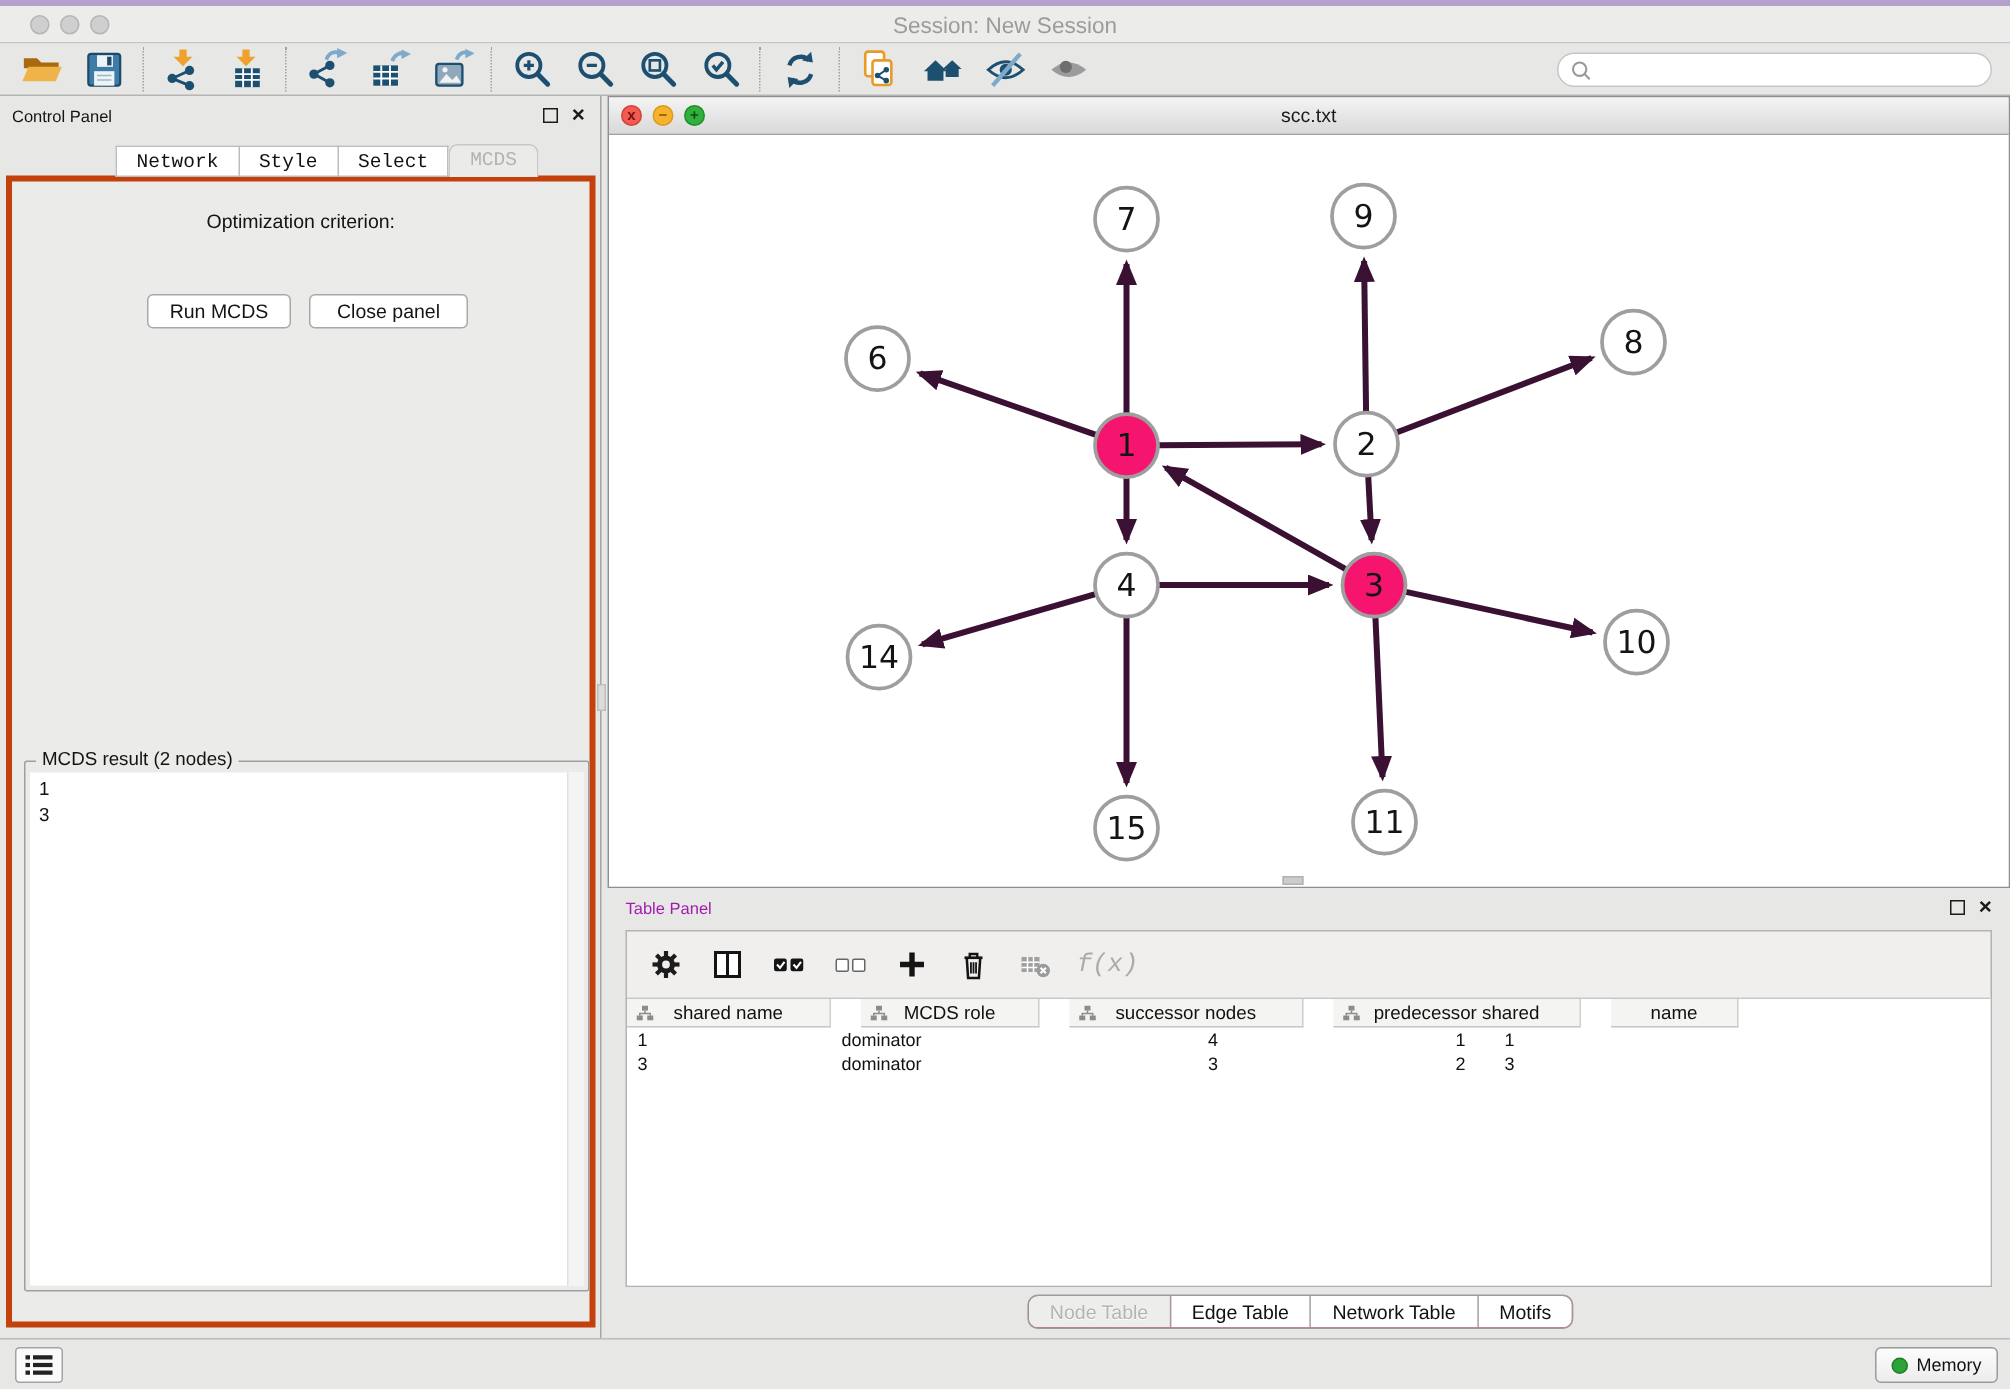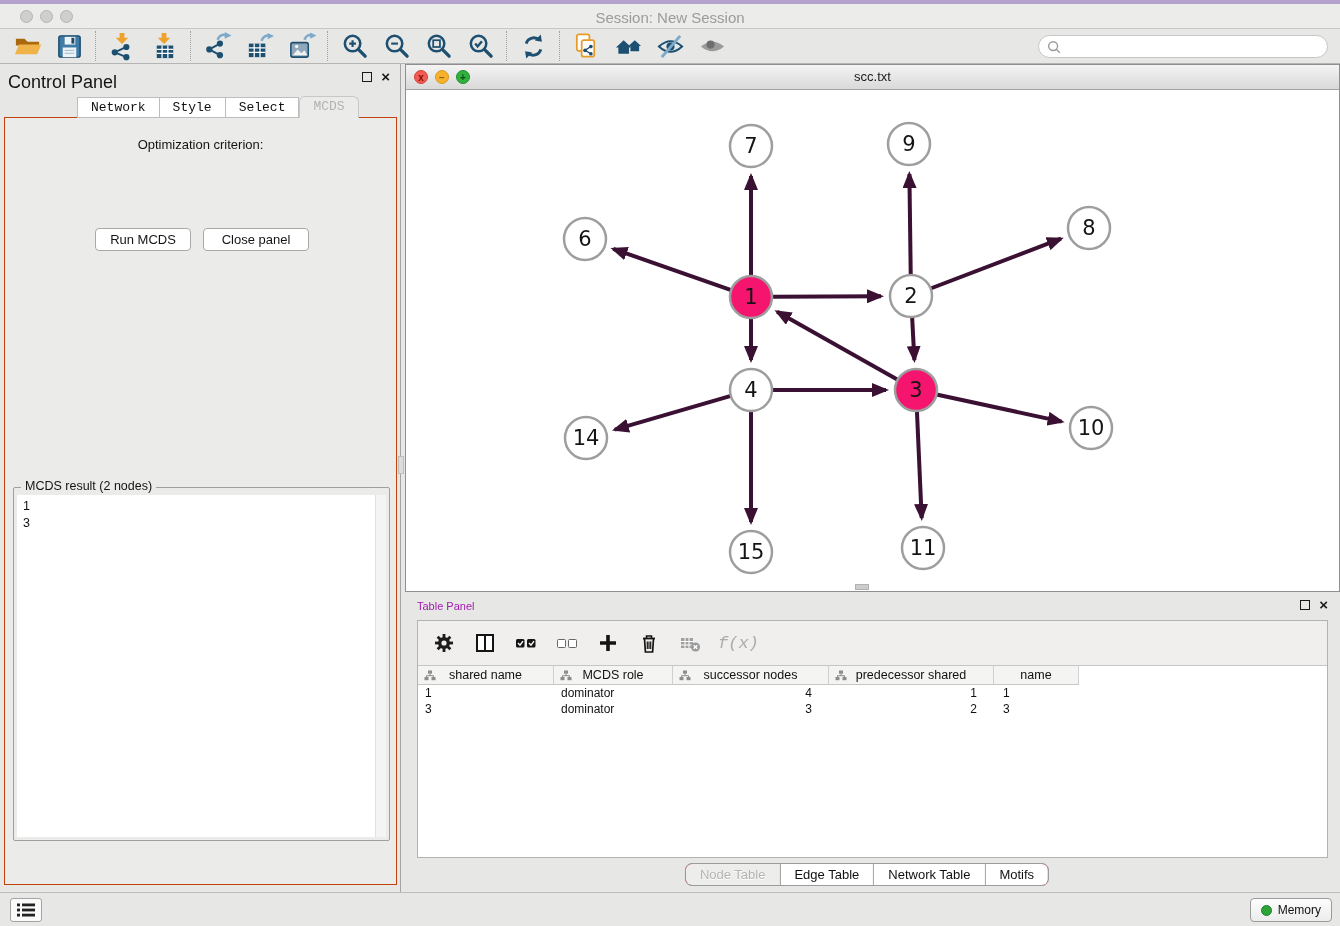--- a/index.html
+++ b/index.html
@@ -17,38 +17,38 @@
   .toolbar { position:absolute; left:0; top:29px; width:1340px; height:35px; background:#e7e7e5; border-bottom:1px solid #b4b4b2; display:flex; align-items:center; padding-left:6px; }
   .tbtn { width:42px; height:32px; border:none; background:transparent; display:flex; align-items:center; justify-content:center; cursor:default; }
   .tbtn svg { width:29px; height:29px; }
   .sep { width:1px; height:30px; border-left:1px dotted #9f9f9f; margin:0 5px; }
   .search-box { position:absolute; right:12px; top:6px; width:290px; height:23px; background:#fff; border:1px solid #c6c6c6; border-radius:12px; display:flex; align-items:center; padding-left:7px; }
   .search-box svg { width:16px; height:16px; }
   .search-input { border:none; outline:none; flex:1; height:19px; font-size:12px; background:transparent; }
 
   
   .control-panel { position:absolute; left:0; top:64px; width:401px; height:828px; background:#e7e7e5; border-right:1px solid #a5a5a5; }
-  .cp-title { position:absolute; left:8px; top:8px; font-size:18px; color:#141414; }
+  .cp-title { position:absolute; left:8px; top:8px; font-size:11px; color:#141414; }
   .panel-btns { position:absolute; right:10px; top:7px; display:flex; gap:9px; align-items:center; }
   .float-box { width:10px; height:10px; border:1.6px solid #1a1a1a; background:transparent; }
   .close-x { font-size:15px; font-weight:bold; color:#1a1a1a; line-height:12px; }
   .cp-tabs { position:absolute; left:77px; top:33px; display:flex; z-index:2;font-family:Liberation Mono, monospace; }
   .cp-tab { height:21px; padding:2px 13px 0; background:#fff; border:1px solid #bdbdbd; border-left-width:0; font-size:13px; color:#111; }
   .cp-tab:first-child { border-left-width:1px; }
   .cp-tab.active { background:#ebebe9; color:#b2b2b0; border-radius:6px 6px 0 0; border:1px solid #c8c8c8; border-bottom:none; height:22px; margin-top:-1px; }
-  .cp-content { position:absolute; left:4px; top:53px; width:393px; height:768px; background:#ebebe9; border:1px solid #c2410c; }
+  .cp-content { position:absolute; left:4px; top:53px; width:393px; height:768px; background:#ebebe9; border:4px solid #c2410c; }
   .opt-label { position:absolute; left:0; right:0; top:19px; text-align:center; font-size:13px; color:#141414; }
   .combo { position:absolute; left:40px; top:42px; width:312px; height:23px; background:#fff; border:1px solid #adadad; border-radius:4px; font-size:13px; color:#141414; line-height:21px; padding-left:10px; }
   .combo-stepper { position:absolute; right:8px; top:3px; width:11px; height:16px; }
   .combo-stepper .up { position:absolute; top:1px; left:1px; width:0; height:0; border-left:4.5px solid transparent; border-right:4.5px solid transparent; border-bottom:5px solid #555; }
   .combo-stepper .down { position:absolute; bottom:1px; left:1px; width:0; height:0; border-left:4.5px solid transparent; border-right:4.5px solid transparent; border-top:5px solid #555; }
-  .btn { position:absolute; height:23px; background:#fff; border:1px solid #a9a9a9; border-radius:4px; font-size:13px; color:#141414; text-align:center; font-family:"Liberation Sans",sans-serif;margin-top:35px; }
+  .btn { position:absolute; height:23px; background:#fff; border:1px solid #a9a9a9; border-radius:4px; font-size:13px; color:#141414; text-align:center; font-family:"Liberation Sans",sans-serif; }
   .btn-run { left:90px; top:75px; width:96px; }
   .btn-close { left:198px; top:75px; width:106px; }
-  .result-fieldset { position:absolute; left:8px; top:369px; width:377px; height:354px; border:1px solid #9f9f9f; border-radius:2px; }
+  .result-fieldset { position:absolute; left:8px; top:386px; width:377px; height:354px; border:1px solid #9f9f9f; border-radius:2px; }
   .result-legend { position:absolute; left:7px; top:-9px; background:#ebebe9; padding:0 4px; font-size:12.5px; color:#141414; }
   .result-area { position:absolute; left:3px; top:7px; right:3px; bottom:3px; background:#fff; }
   .result-scroll { position:absolute; right:0; top:0; bottom:0; width:11px; background:#f4f4f4; border-left:1px solid #e0e0e0; }
   .result-text { font-size:12.5px; line-height:16.5px; padding:3px 6px; white-space:pre; font-family:"Liberation Sans",sans-serif; color:#111; }
   .cp-grip { position:absolute; left:398px; top:456px; width:6px; height:18px; background:#dcdcda; border:1px solid #bdbdbd; }
 
   
   .network-window { position:absolute; left:405px; top:64px; width:935px; height:528px; border:1px solid #8f8f8f; background:#fff; }
   .nw-titlebar { position:absolute; left:0; top:0; right:0; height:25px; background:linear-gradient(#f4f4f4,#d9d9d9); border-bottom:1px solid #a3a3a3; }
   .nw-title { position:absolute; left:0; right:0; top:4px; text-align:center; font-size:13px; color:#1a1a1a; }
@@ -63,21 +63,21 @@
   
   .table-panel { position:absolute; left:405px; top:592px; width:935px; height:300px; background:#e7e7e5; }
   .tp-title { position:absolute; left:12px; top:8px; font-size:11px; color:#a21caf; }
   .tp-btns { position:absolute; right:12px; top:7px; display:flex; gap:9px; align-items:center; }
   .tp-box { position:absolute; left:12px; top:28px; width:911px; height:238px; border:1px solid #b3b3b3; background:#f0efee; }
   .tp-toolbar { position:absolute; left:0; top:0; right:0; height:44px; display:flex; align-items:center; padding-left:13px; gap:15px; }
   .ttbtn { border:none; background:transparent; width:26px; height:26px; display:flex; align-items:center; justify-content:center; }
   .ttbtn svg { width:22px; height:22px; }
   .fx-label { font-size:17px; font-style:italic; font-family:Liberation Mono, monospace; color:#ababab; }
   .tp-table { position:absolute; left:0; top:44px; right:0; bottom:0; background:#fff; border-top:1px solid #c6c6c6; }
-  .thead { display:flex; height:19px; }
+  .thead { display:flex; height:19px;gap:20px; }
   .th { position:relative; background:#f4f4f3; border-right:1px solid #d0d0d0; border-bottom:1px solid #c6c6c6; font-size:12.5px; color:#111; text-align:center; line-height:18px; }
   .th svg { position:absolute; left:6px; top:4px; width:12px; height:11px; }
   .trow { display:flex; height:16px; font-size:12px; color:#111; }
   .td { line-height:16px; overflow:hidden; }
   .al { text-align:left; padding-left:7px; }
   .ar { text-align:right; padding-right:17px; }
   .tp-tabs { position:absolute; left:462px; top:271px; transform:translateX(-50%); display:inline-flex; border:1px solid #9c9c9c; border-radius:7px; overflow:hidden; background:#be185d; height:23px; }
   .tp-tab { padding:3px 14px 0; font-size:13px; color:#111; background:#fff; border-right:1px solid #9c9c9c; }
   .tp-tab:last-child { border-right:none; }
   .tp-tab.active { background:#ededec; color:#b4b4b2; text-shadow:0 1px 0 #fff; }

